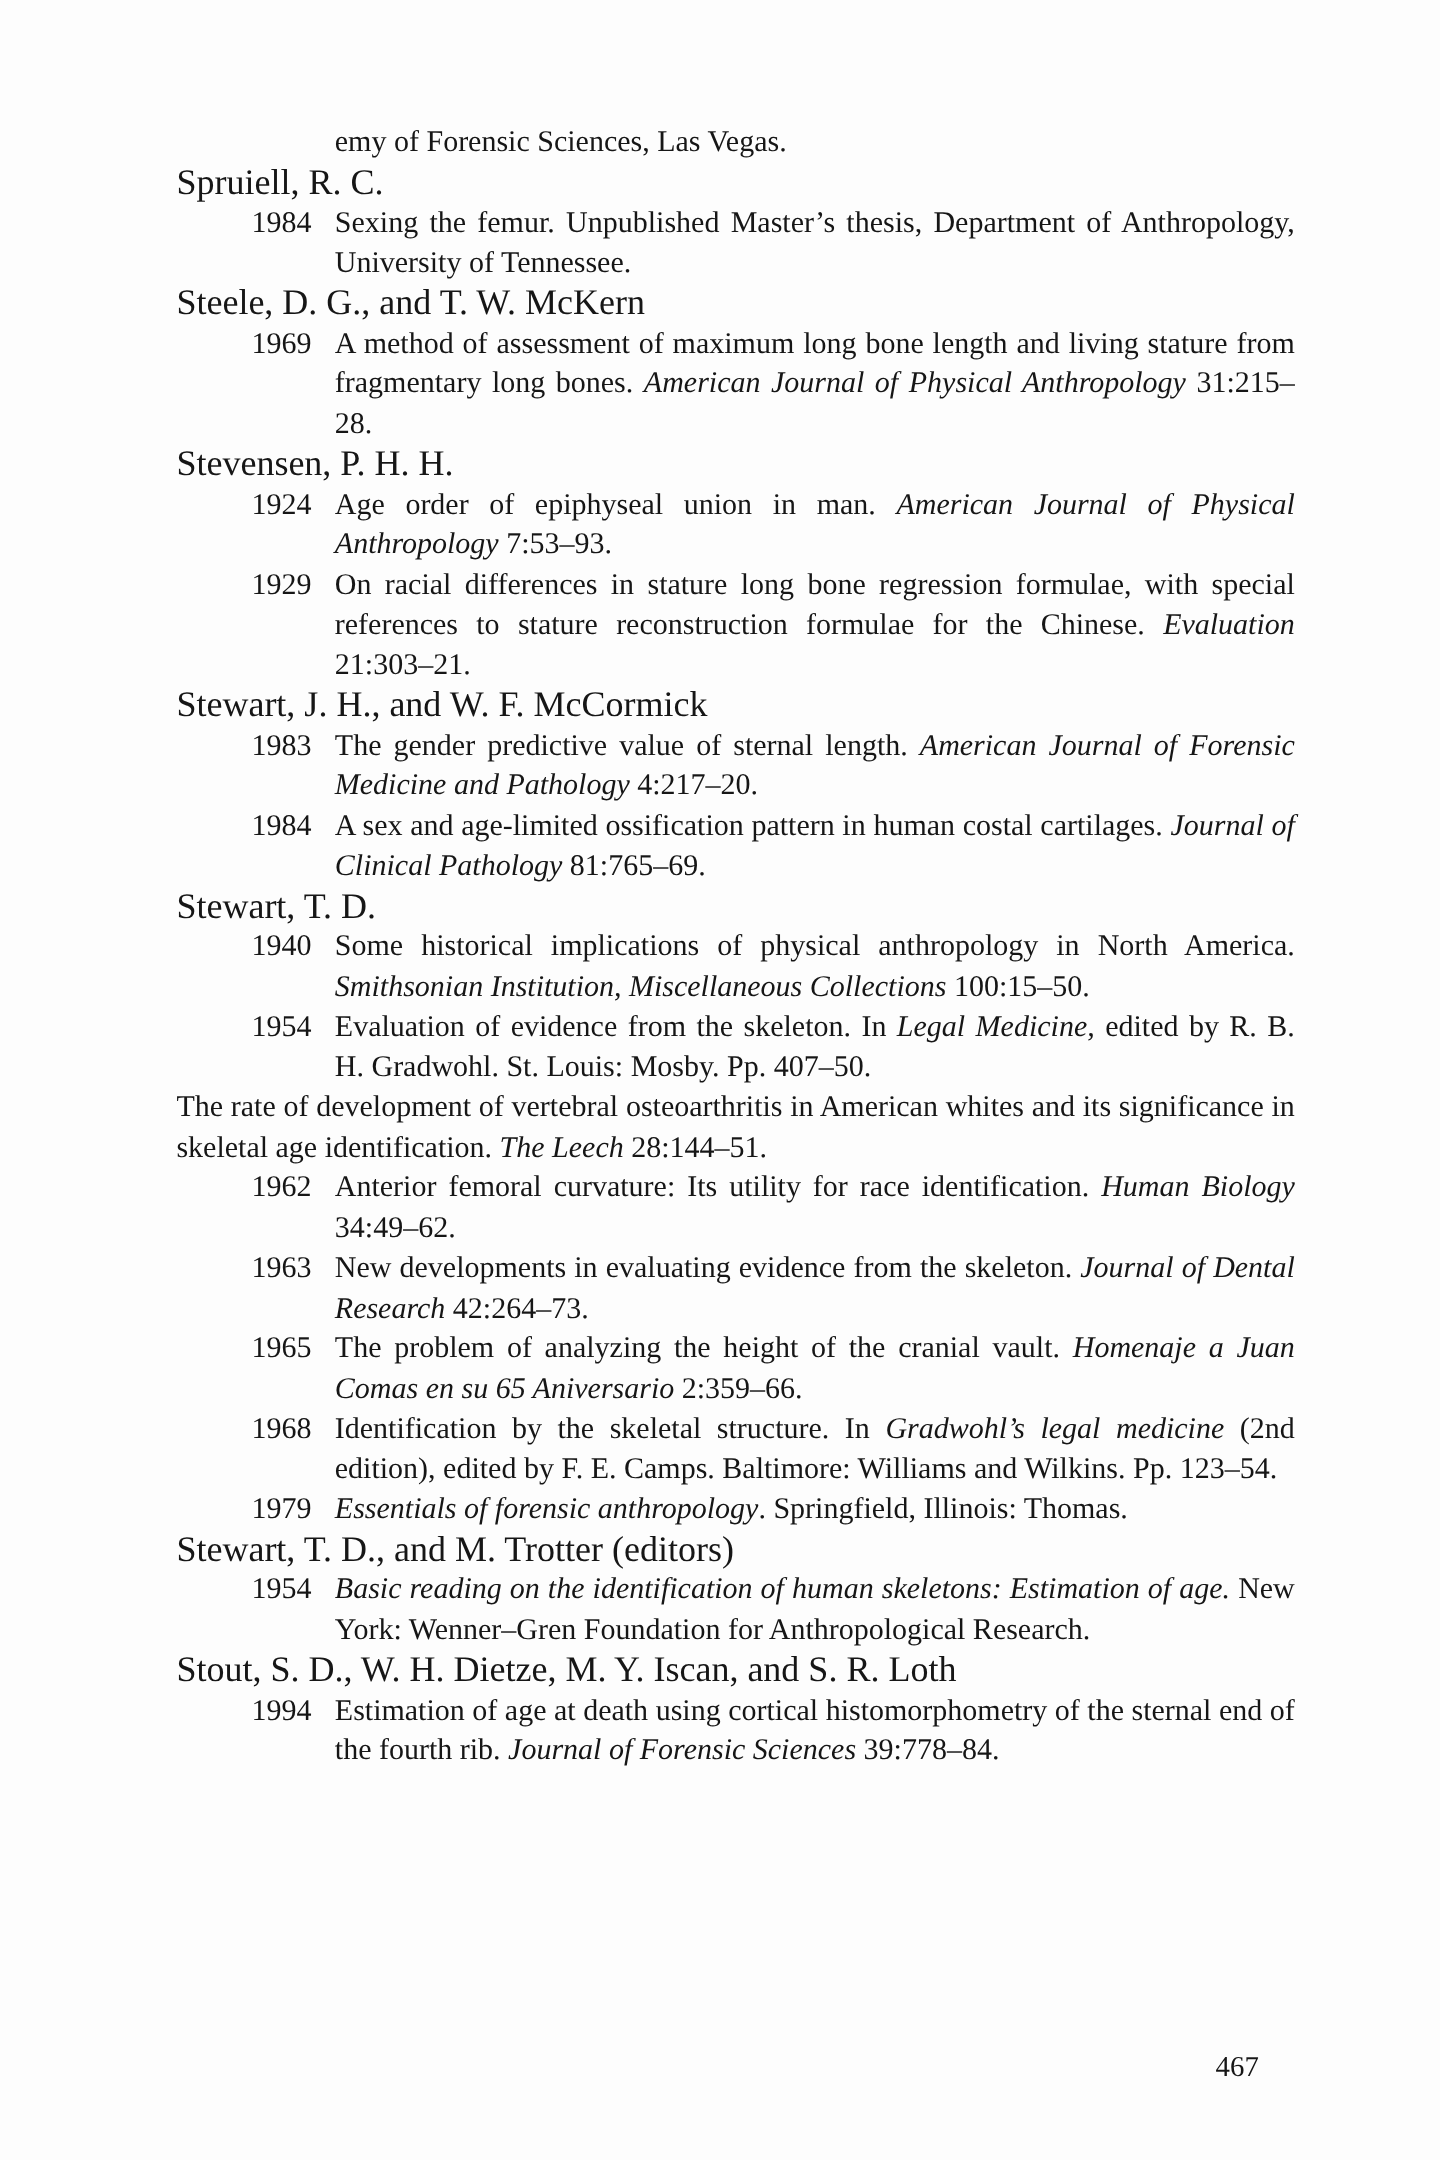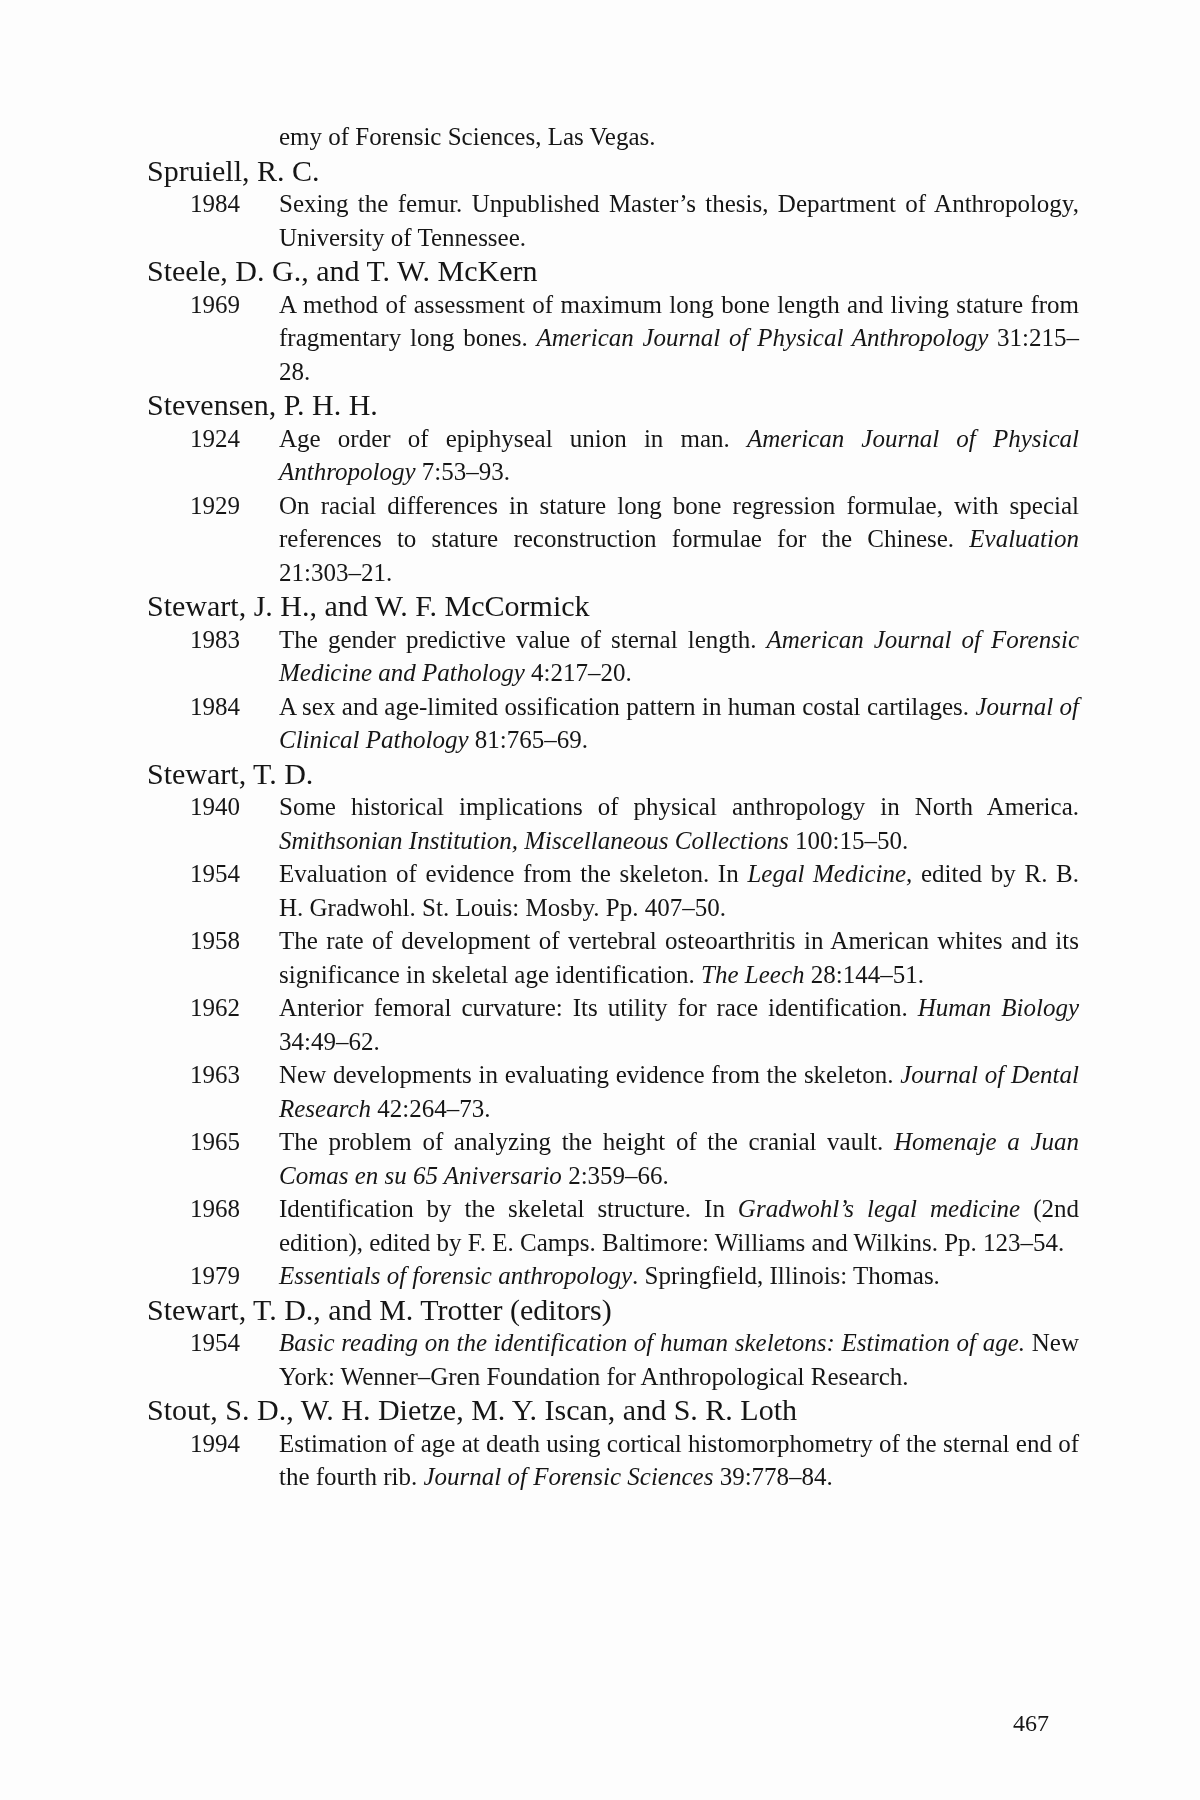--- a/index.html
+++ b/index.html
@@ -11,21 +11,21 @@
     width: 1200px;
     height: 1800px;
     position: relative;
     overflow: hidden;
     font-family: "Liberation Serif", "DejaVu Serif", serif;
     color: #161616;
   }
   .page {
     position: absolute;
     left: 147px;
-    top: 120px;
+    top: 102px;
     width: 940px;
   }
   .continuation {
     padding-left: 132px;
     font-size: 25px;
     line-height: 33.5px;
     margin: 0;
   }
   .author {
     font-size: 30px;
@@ -37,20 +37,21 @@
     display: flex;
     font-size: 25px;
     line-height: 33.5px;
     margin: 0;
   }
   .year {
     width: 132px;
     flex: 0 0 132px;
     padding-left: 43px;
     box-sizing: border-box;
+    text-align: center;
   }
   .text {
     flex: 1 1 auto;
     text-align: justify;
     padding-right: 8px;
   }
   .text i { font-style: italic; }
   .page-number {
     position: absolute;
     left: 1013px;
@@ -96,21 +97,20 @@
       <p class="author">Stewart, T. D.</p>
       <div class="entry">
         <span class="year">1940</span>
         <span class="text"><span>Some historical implications of physical anthropology in North America. </span><i>Smithsonian Institution, Miscellaneous Collections</i><span> 100:15–50.</span></span>
       </div>
       <div class="entry">
         <span class="year">1954</span>
         <span class="text"><span>Evaluation of evidence from the skeleton. In </span><i>Legal Medicine,</i><span> edited by R. B. H. Gradwohl. St. Louis: Mosby. Pp. 407–50.</span></span>
       </div>
       <div class="entry">
-        <span class="year">1958</span>
         <span class="text"><span>The rate of development of vertebral osteoarthritis in American whites and its significance in skeletal age identification. </span><i>The Leech</i><span> 28:144–51.</span></span>
       </div>
       <div class="entry">
         <span class="year">1962</span>
         <span class="text"><span>Anterior femoral curvature: Its utility for race identification. </span><i>Human Biology</i><span> 34:49–62.</span></span>
       </div>
       <div class="entry">
         <span class="year">1963</span>
         <span class="text"><span>New developments in evaluating evidence from the skeleton. </span><i>Journal of Dental Research</i><span> 42:264–73.</span></span>
       </div>

